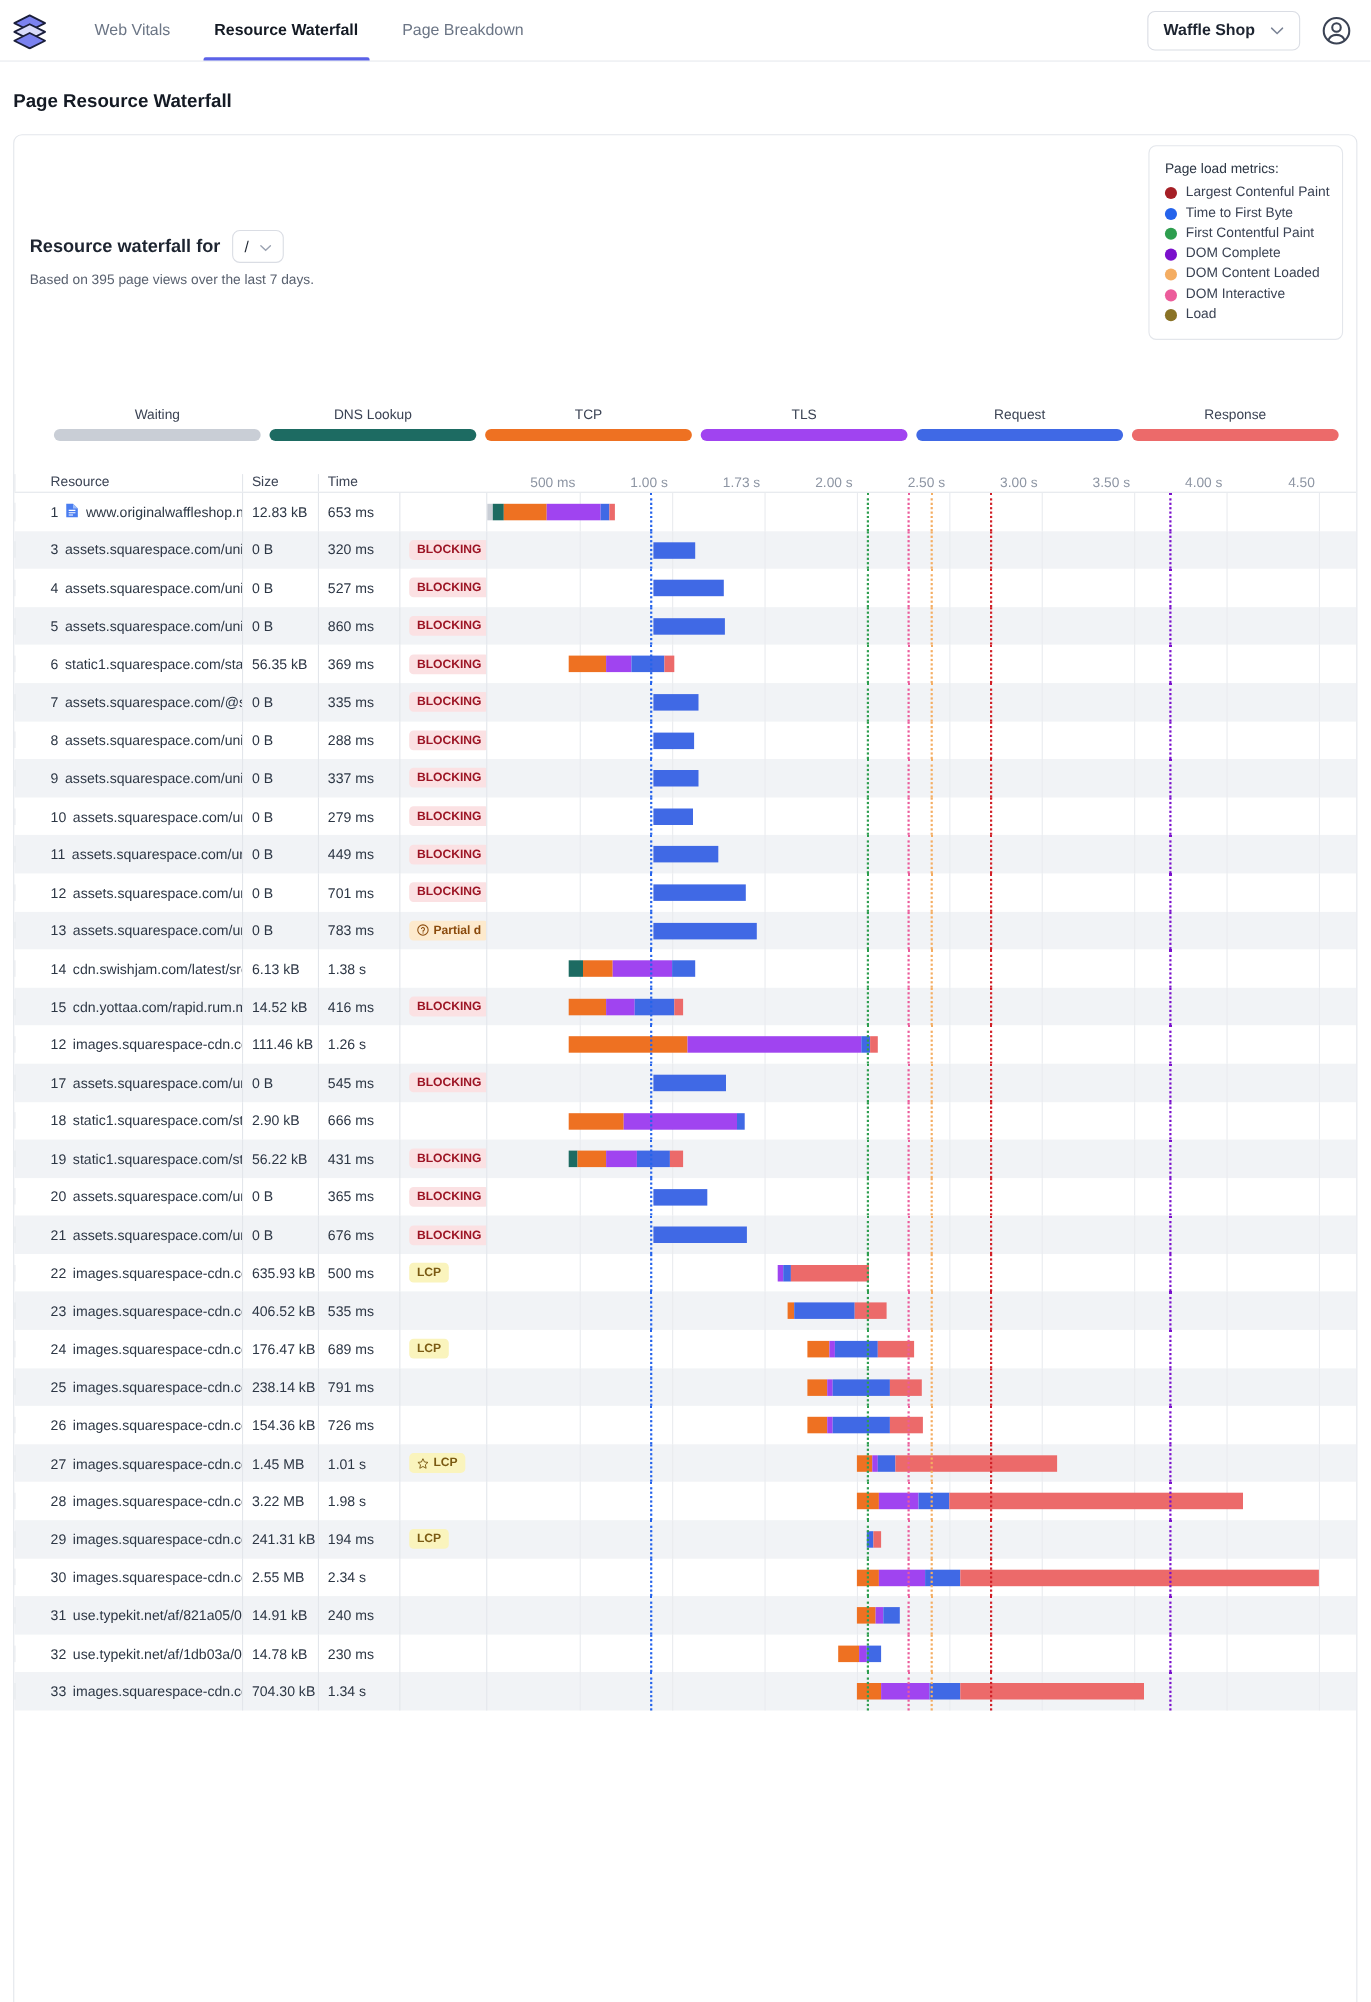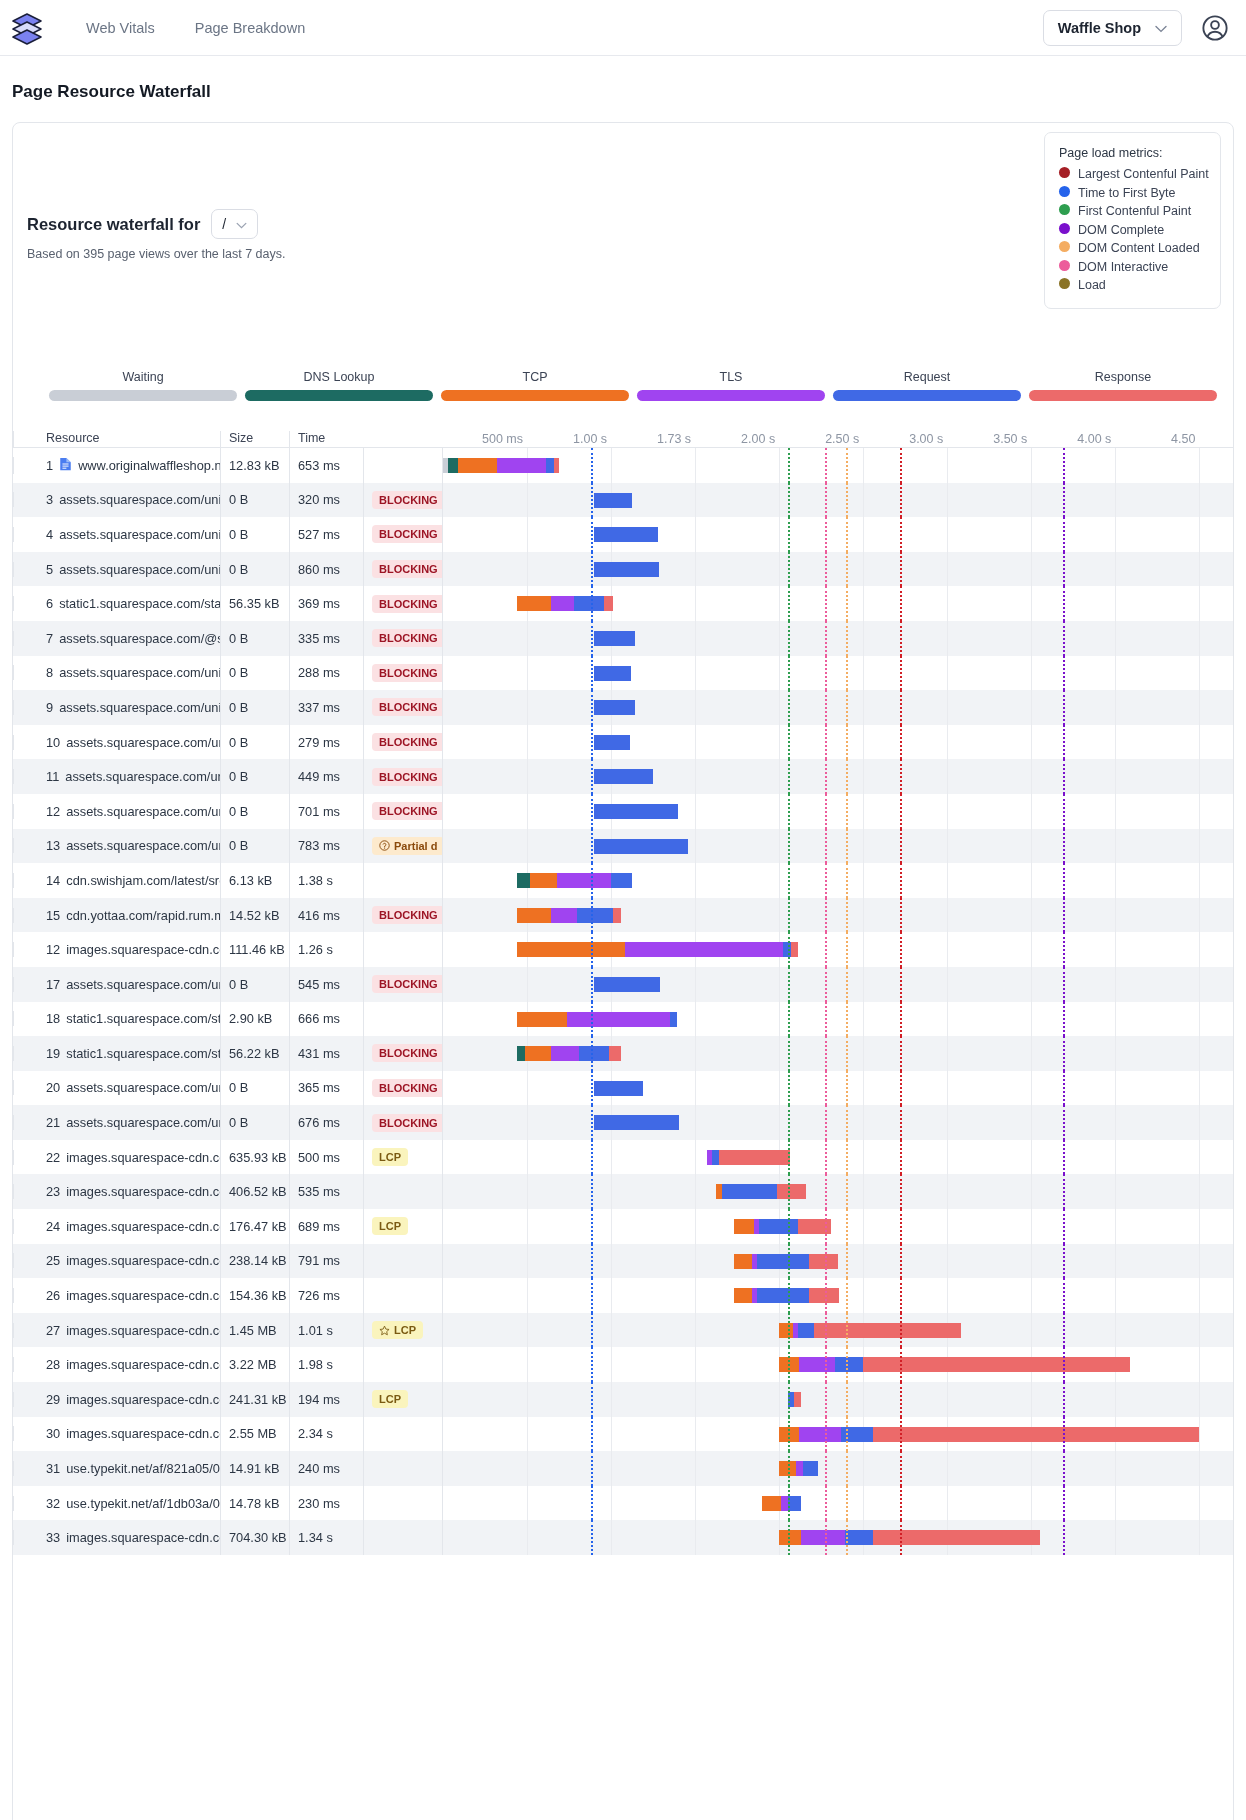--- a/index.html
+++ b/index.html
@@ -56,21 +56,21 @@
     background: #fff; position: relative; height: 1720px; overflow: hidden;
   }
 
   
   .metrics-legend {
     position: absolute; top: 9px; right: 12px; width: 177px;
     border: 1px solid #e3e6eb; border-radius: 7px; background: #fff;
     padding: 13px 14px 11px 14px;
   }
   .metrics-legend .ml-title { font-size: 12.5px; color: #2c3644; margin-bottom: 7px; }
-  .ml-row { display: flex; align-items: flex-start; gap: 8px; margin: 4.5px 0; }
+  .ml-row { display: flex; align-items: flex-end; gap: 8px; margin: 4.5px 0; }
   .ml-dot { width: 11px; height: 11px; border-radius: 50%; flex: 0 0 auto; }
   .ml-label { font-size: 12.5px; color: #3b4354; white-space: nowrap; }
 
   
   .wf-for {
     position: absolute; left: 14px; top: 86px;
     display: flex; align-items: center; gap: 11px;
   }
   .wf-for-label { font-size: 16.5px; font-weight: bold; color: #1d2430; }
   .path-select {
@@ -157,20 +157,23 @@
     <svg viewBox="0 0 34 34" width="34" height="34">
       <polygon points="17,3 31,10 17,17 3,10" fill="#7b82f0" stroke="#1b1f3b" stroke-width="1.6" stroke-linejoin="round"></polygon>
       <polygon points="17,11 31,18 17,25 3,18" fill="#d9dcfb" stroke="#1b1f3b" stroke-width="1.6" stroke-linejoin="round"></polygon>
       <polygon points="17,19 31,26 17,33 3,26" fill="#7b82f0" stroke="#1b1f3b" stroke-width="1.6" stroke-linejoin="round"></polygon>
     </svg>
   </div>
 
   <div class="navtabs">
     <div class="navtab">
       <span>Web Vitals</span>
+    </div>
+    <div class="navtab active">
+      <span>Resource Waterfall</span>
     </div>
     <div class="navtab">
       <span>Page Breakdown</span>
     </div>
   </div>
 
   <div class="nav-right">
     <div class="shop-select">
       <span>Waffle Shop</span>
       <span>
@@ -201,21 +204,21 @@
         <div class="ml-row">
           <span class="ml-dot" style="background:#a51f26"></span>
           <span class="ml-label">Largest Contenful Paint</span>
         </div>
         <div class="ml-row">
           <span class="ml-dot" style="background:#2563eb"></span>
           <span class="ml-label">Time to First Byte</span>
         </div>
         <div class="ml-row">
           <span class="ml-dot" style="background:#2e9e4f"></span>
-          <span class="ml-label">First Contenful Paint</span>
+          <span class="ml-label">First Contentful Paint</span>
         </div>
         <div class="ml-row">
           <span class="ml-dot" style="background:#7a10cc"></span>
           <span class="ml-label">DOM Complete</span>
         </div>
         <div class="ml-row">
           <span class="ml-dot" style="background:#f4ad62"></span>
           <span class="ml-label">DOM Content Loaded</span>
         </div>
         <div class="ml-row">

